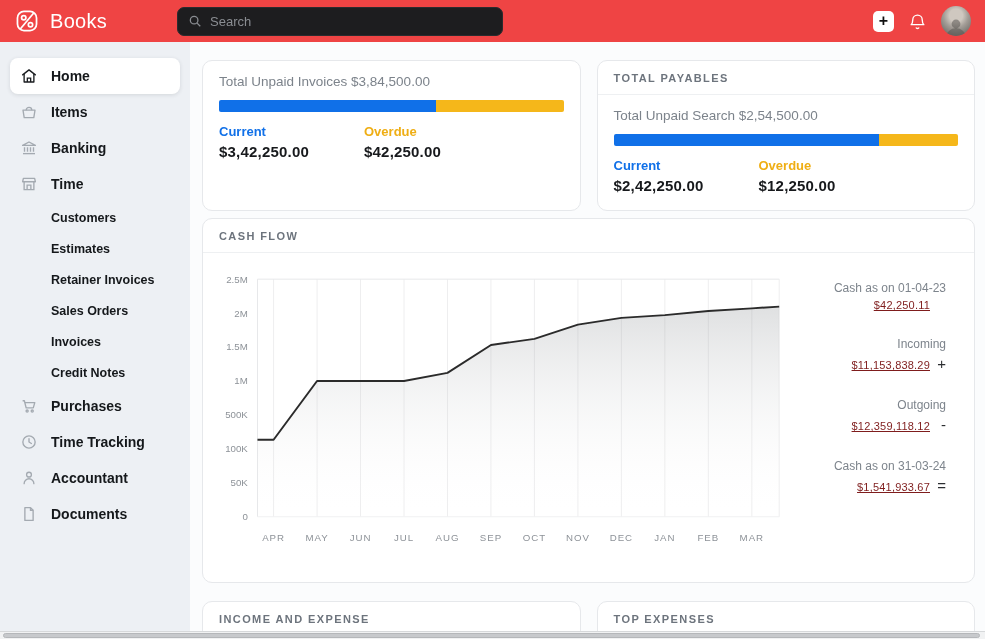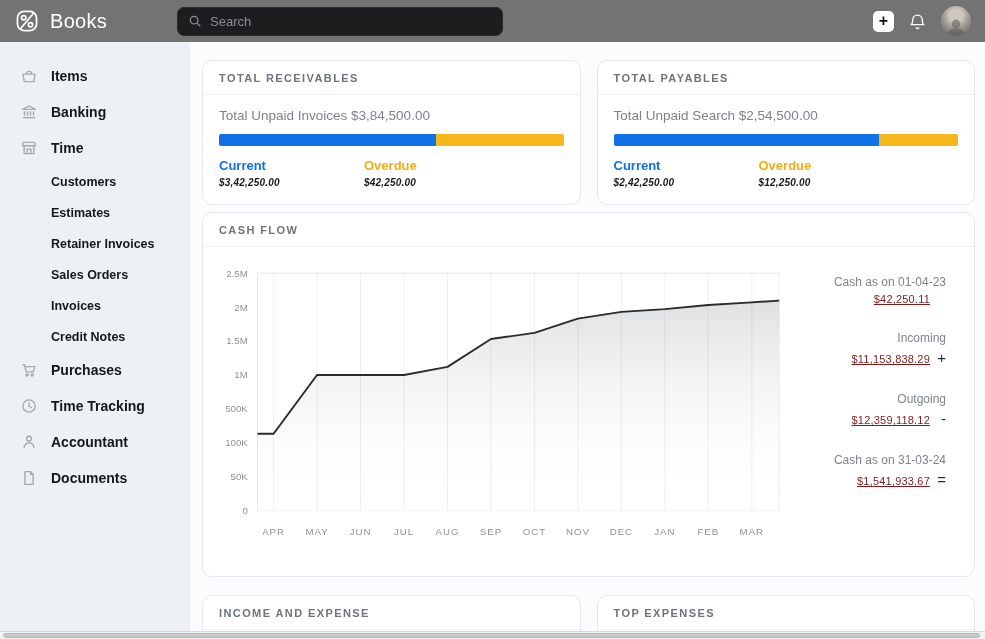--- a/index.html
+++ b/index.html
@@ -1,19 +1,19 @@
 <!DOCTYPE html>
 <html style="--accent-blue: #1070e8; --accent-yellow: #f5b71a; --accent-yellow-text: #efae14; --topbar-bg: #000000; --sidebar-bg: #edf0f4; --chart-line: #2b2b2b;"><head>
 <meta charset="utf-8">
 <style>
   * { margin:0; padding:0; box-sizing:border-box; }
   html,body { width:985px; height:639px; overflow:hidden; font-family:"Liberation Sans", sans-serif; background:#fbfcfd; }
 
   
-  .topbar { height:42px; background:#737373; display:flex; align-items:center; padding:0 14px; }
+  .topbar { height:42px; background:#ef4444; display:flex; align-items:center; padding:0 14px; }
   .logo { display:flex; align-items:center; gap:10px; color:#fff; }
   .logo-text { font-size:20px; font-weight:500; letter-spacing:.3px; }
   .searchbox { margin-left:70px; width:326px; height:29px; background:#1d1d1f; border:1px solid #2b2b2e; border-radius:7px; display:flex; align-items:center; padding:0 10px; gap:8px; }
   .searchbox input { flex:1; background:transparent; border:none; outline:none; color:#ddd; font-size:13px; font-family:"Liberation Sans",sans-serif; }
   .searchbox input::placeholder { color:#8a8d92; }
   .top-actions { margin-left:auto; display:flex; align-items:center; gap:14px; }
   .plus-btn { width:21px; height:21px; background:#fff; border-radius:5px; display:flex; align-items:center; justify-content:center; font-size:16px; font-weight:700; color:#101010; line-height:1; cursor:pointer; }
   .avatar { width:30px; height:30px; border-radius:50%; background:radial-gradient(circle at 50% 32%, #cfc8c0 0 26%, #a39d97 48%, #7c7873 75%, #63605c 100%); position:relative; overflow:hidden; }
   .avatar svg { position:absolute; bottom:-2px; left:50%; transform:translateX(-50%); }
 
@@ -35,21 +35,21 @@
   .ar-body { padding:13px 16px 16px; }
   .summary { color:#7c838b; font-size:13.5px; }
   .bar { margin-top:11px; height:12px; border-radius:2px; overflow:hidden; display:flex; }
   .bar-current { background:var(--accent-blue); }
   .bar-overdue { background:var(--accent-yellow); flex:1; }
   .split { display:flex; margin-top:12px; }
   .split .col1 { width:145px; }
   .lbl { font-size:13px; font-weight:700; }
   .lbl.blue { color:var(--accent-blue); }
   .lbl.yellow { color:var(--accent-yellow-text); }
-  .amt { font-size:10px; font-weight:700; color:#17191c; margin-top:4px; letter-spacing:.2px;font-style:italic; }
+  .amt { font-size:15px; font-weight:700; color:#17191c; margin-top:4px; letter-spacing:.2px; }
 
   
   .cashflow { margin-top:7px; height:365px; }
   .cf-body { display:flex; padding:10px 8px 0 6px; }
   .cf-stats { width:180px; padding:18px 20px 0 0; display:flex; flex-direction:column; gap:26px; }
   .stat { text-align:right; }
   .stat-label { font-size:12px; color:#7d848c; }
   .stat-row { display:flex; justify-content:flex-end; align-items:baseline; margin-top:4px; }
   .stat-value { font-size:11px; color:#7f1d1d; letter-spacing:.2px;text-decoration:underline; }
   .stat-op { width:16px; text-align:right; font-size:15px; color:#2c2e31; }
@@ -104,20 +104,30 @@
         <circle cx="12" cy="6" r="4.4"></circle>
           <path d="M2 20a10 10 0 0 1 20 0z"></path>
       </svg>
     </div>
   </div>
 </div>
 
 <div class="layout">
 
   <div class="sidebar">
+    <div class="nav-item active">
+      <span class="nicon">
+        <svg viewBox="0 0 24 24" fill="none" stroke="#1a1d20" stroke-width="1.8" width="18" height="18">
+          <path d="M3.5 10.5 12 3.8l8.5 6.7" stroke-linecap="round" stroke-linejoin="round"></path>
+          <path d="M5.5 9.3V20h13V9.3" stroke-linejoin="round"></path>
+          <path d="M9.8 20v-5.2h4.4V20"></path>
+        </svg>
+      </span>
+      <span>Home</span>
+    </div>
     <div class="nav-item">
       <span class="nicon">
         <svg viewBox="0 0 24 24" fill="none" stroke="currentColor" stroke-width="1.8" width="18" height="18">
           <path d="M4 9.5h16l-1.6 10H5.6z" stroke-linejoin="round"></path>
           <path d="M8.3 9.5a3.7 3.7 0 0 1 7.4 0"></path>
         </svg>
       </span>
       <span>Items</span>
     </div>
     <div class="nav-item">
@@ -194,21 +204,20 @@
         </svg>
       </span>
       <span>Documents</span>
     </div>
   </div>
 
   <div class="main">
     <div class="cards-row">
 
       <div class="card">
-        <div class="card-head">TOTAL RECEIVABLES</div>
         <div class="ar-body">
           <div class="summary">Total Unpaid Invoices $3,84,500.00</div>
           <div class="bar">
             <div class="bar-current" style="width: 63%;"></div>
             <div class="bar-overdue"></div>
           </div>
           <div class="split">
             <div class="col1">
               <div class="lbl blue">Current</div>
               <div class="amt">$3,42,250.00</div>

